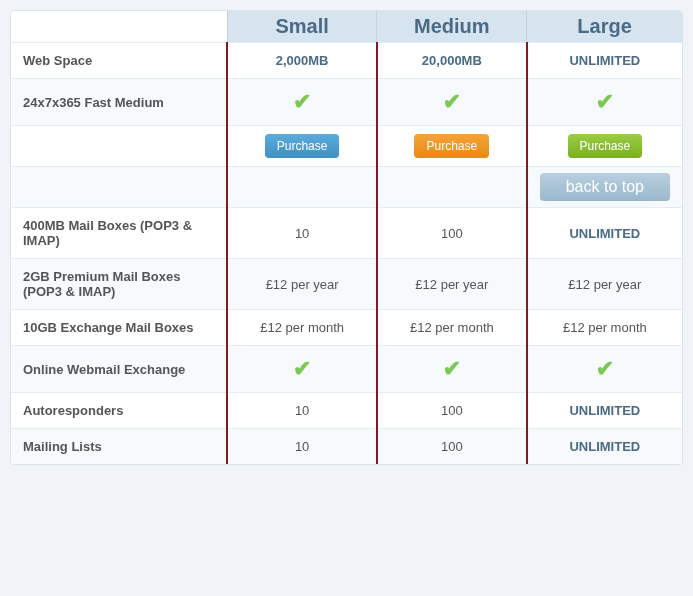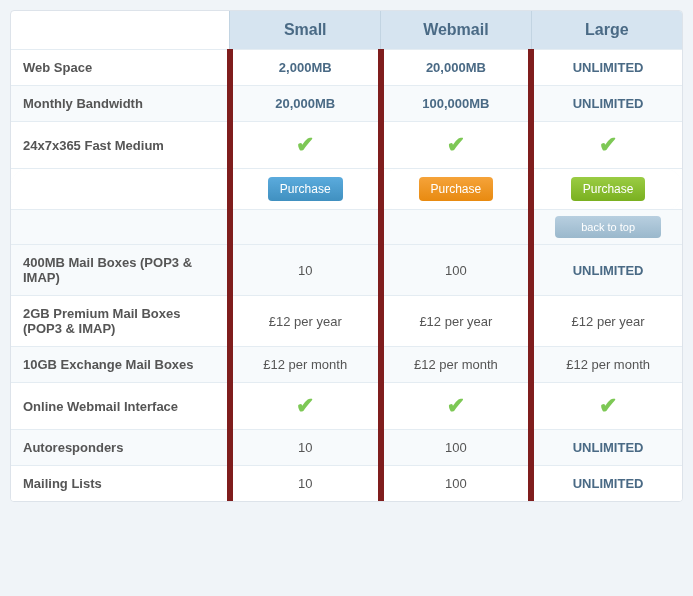--- a/index.html
+++ b/index.html
@@ -21,38 +21,38 @@
       overflow: hidden;
     }
     table {
       width: 100%;
       border-collapse: collapse;
     }
     thead tr th {
       background: #d6e4f0;
       color: #4a6a85;
       font-weight: bold;
-      font-size: 16px;
-      padding: 10px 8px;
+      font-size: 20px;
+      padding: 4px 8px;
       text-align: center;
       border-left: 1px solid #c2d4e2;
     }
     thead tr th:first-child {
       background: transparent;
       border-left: none;
     }
     tbody tr td {
       padding: 10px 12px;
       border-top: 1px solid #e4ecf2;
       vertical-align: middle;
       color: #555;
     }
     tbody tr td:not(:first-child) {
       text-align: center;
-      border-left: 6px solid #7f1d1d;
+      border-left: 2px solid #7f1d1d;
       font-weight: bold;
       color: #4a6a85;
     }
     tbody tr td:first-child {
       color: #555;
       font-weight: bold;
     }
     tbody tr:nth-child(even) {
       background: #f7fafc;
     }
@@ -93,21 +93,21 @@
       font-size: 12px;
       cursor: pointer;
       white-space: nowrap;
     }
     .btn-back-top {
       background: linear-gradient(to bottom, #b8cfe0, #9ab8cc);
       color: #fff;
       border: none;
       border-radius: 4px;
       padding: 5px 26px;
-      font-size: 11px;
+      font-size: 16px;
       cursor: pointer;
       white-space: nowrap;
     }
     .purchase-row td {
       padding: 8px 21px;
       background: #fff;
       border-radius: 17px;
     }
     .back-row td {
       padding: 6px 12px;
@@ -121,39 +121,33 @@
   </style>
 </head>
 <body>
 
 <div class="table-wrapper">
   <table>
     <thead>
       <tr>
         <th style="width:220px;"></th>
         <th style="width:151px;">Small</th>
-        <th style="width:151px;">Webmail</th>
+        <th style="width:151px;">Medium</th>
         <th style="width:151px;">Large</th>
       </tr>
     </thead>
     <tbody>
 
       <tr>
         <td>Web Space</td>
         <td>2,000MB</td>
         <td>20,000MB</td>
         <td>UNLIMITED</td>
       </tr>
 
-      <tr>
-        <td>Monthly Bandwidth</td>
-        <td>20,000MB</td>
-        <td>100,000MB</td>
-        <td>UNLIMITED</td>
-      </tr>
 
       <tr>
         <td>24x7x365 Fast Medium</td>
         <td><span class="checkmark">✔</span></td>
         <td><span class="checkmark">✔</span></td>
         <td><span class="checkmark">✔</span></td>
       </tr>
 
       <tr class="purchase-row">
         <td></td>
@@ -192,21 +186,21 @@
       </tr>
 
       <tr>
         <td>10GB Exchange Mail Boxes</td>
         <td class="normal-text">£12 per month</td>
         <td class="normal-text">£12 per month</td>
         <td class="normal-text">£12 per month</td>
       </tr>
 
       <tr>
-        <td>Online  Webmail Interface</td>
+        <td>Online  Webmail Exchange</td>
         <td><span class="checkmark">✔</span></td>
         <td><span class="checkmark">✔</span></td>
         <td><span class="checkmark">✔</span></td>
       </tr>
 
       <tr>
         <td>Autoresponders</td>
         <td class="normal-text">10</td>
         <td class="normal-text">100</td>
         <td>UNLIMITED</td>

